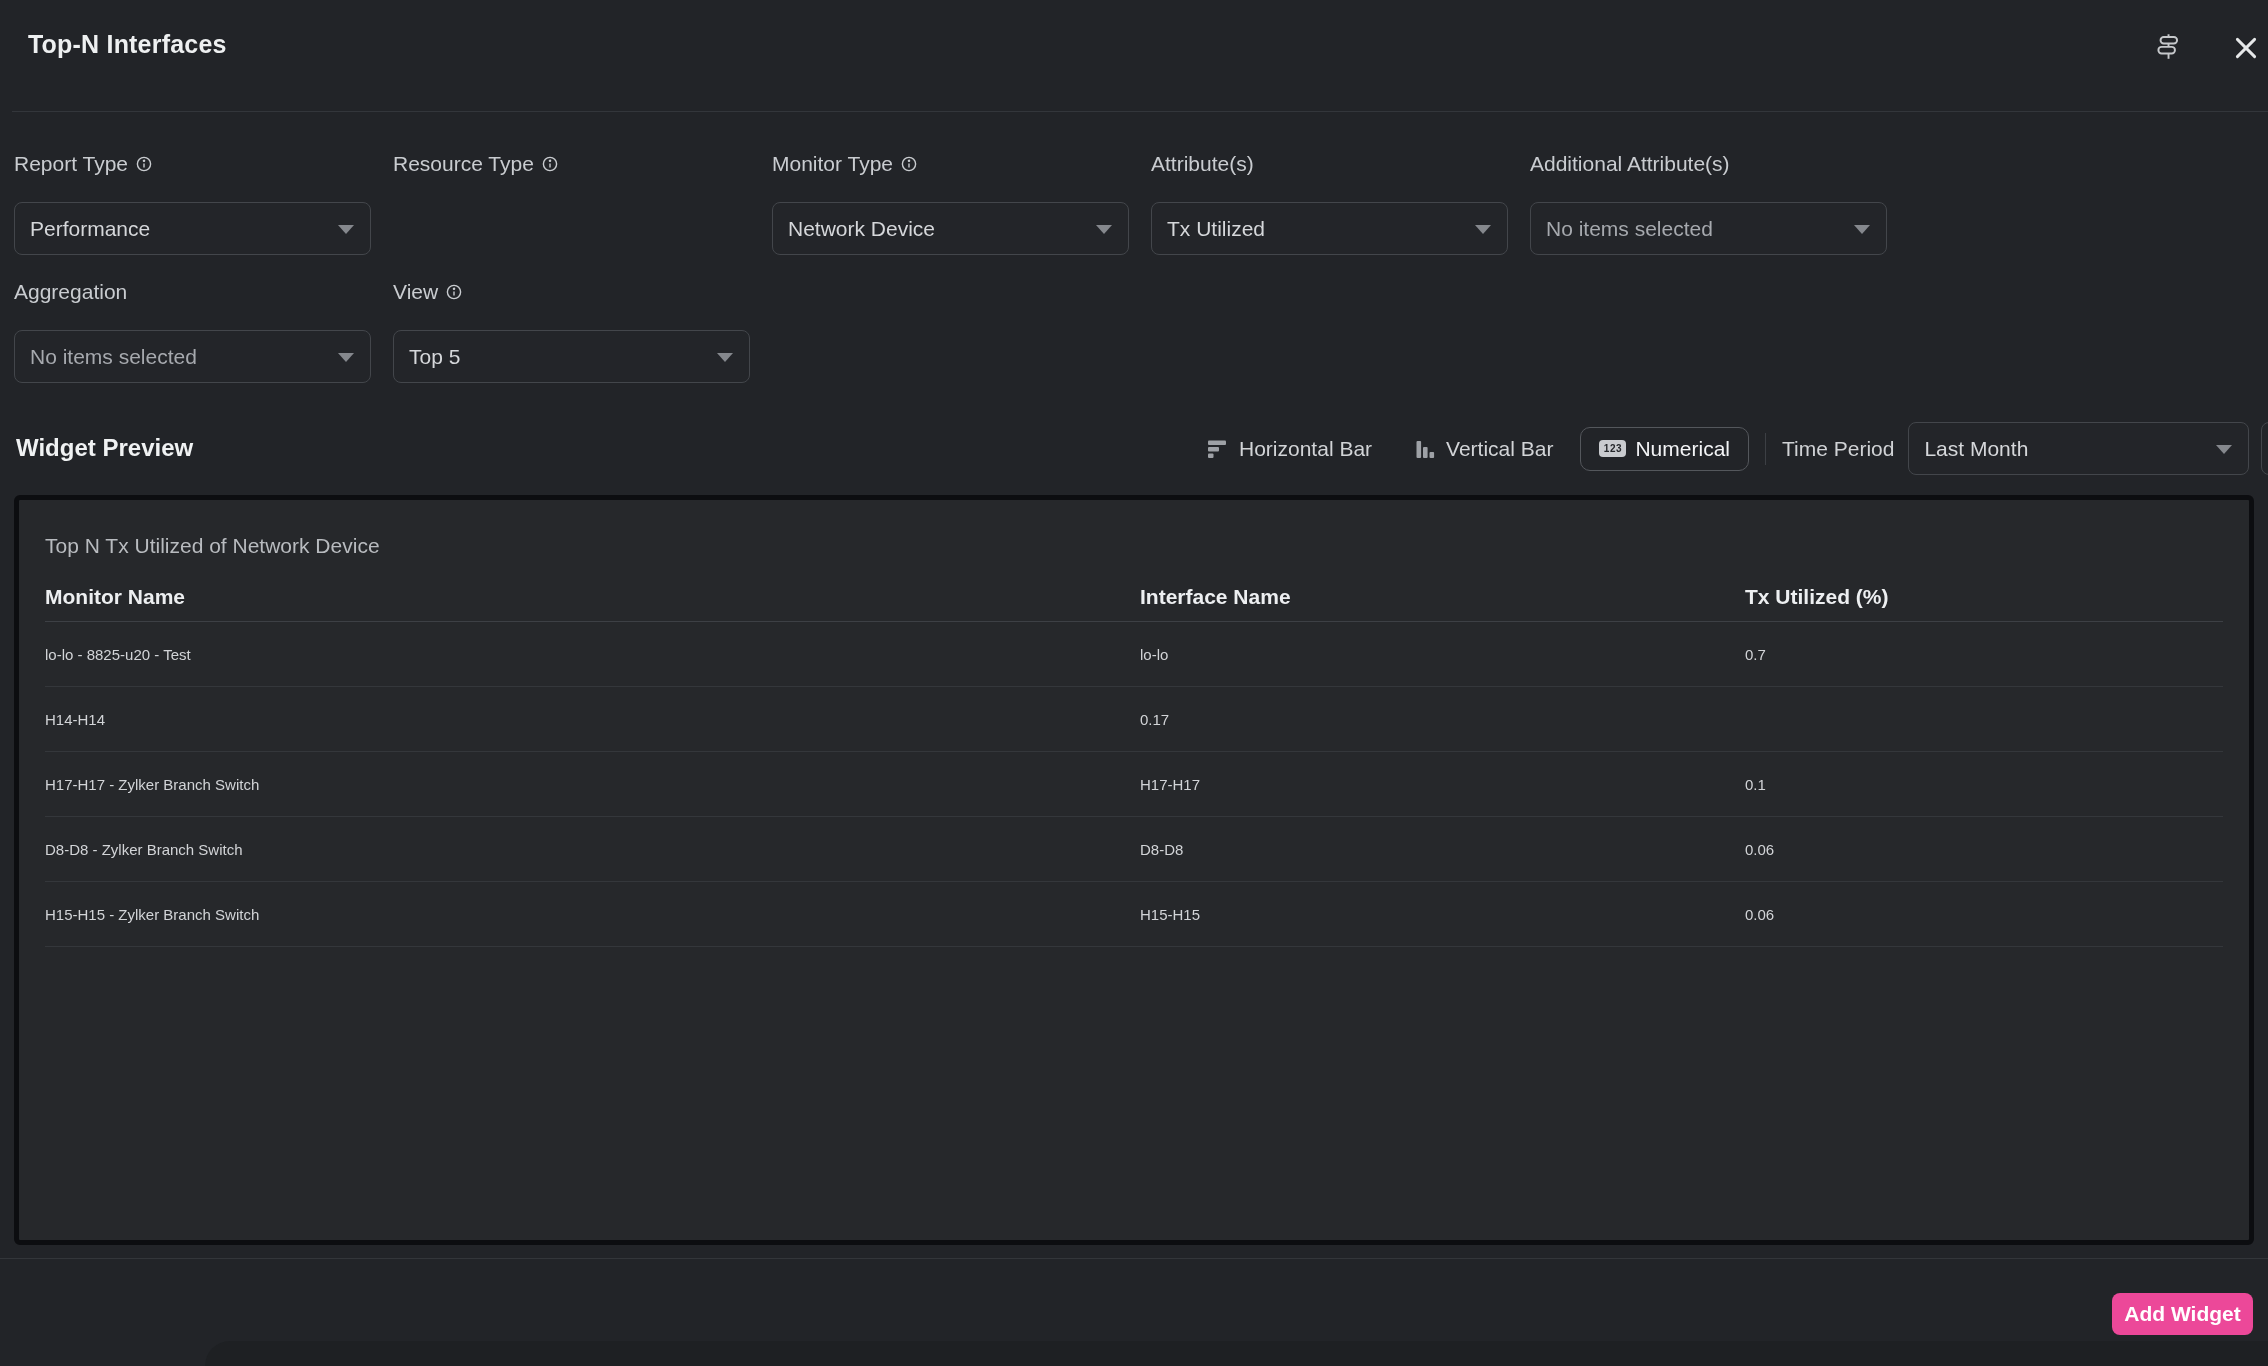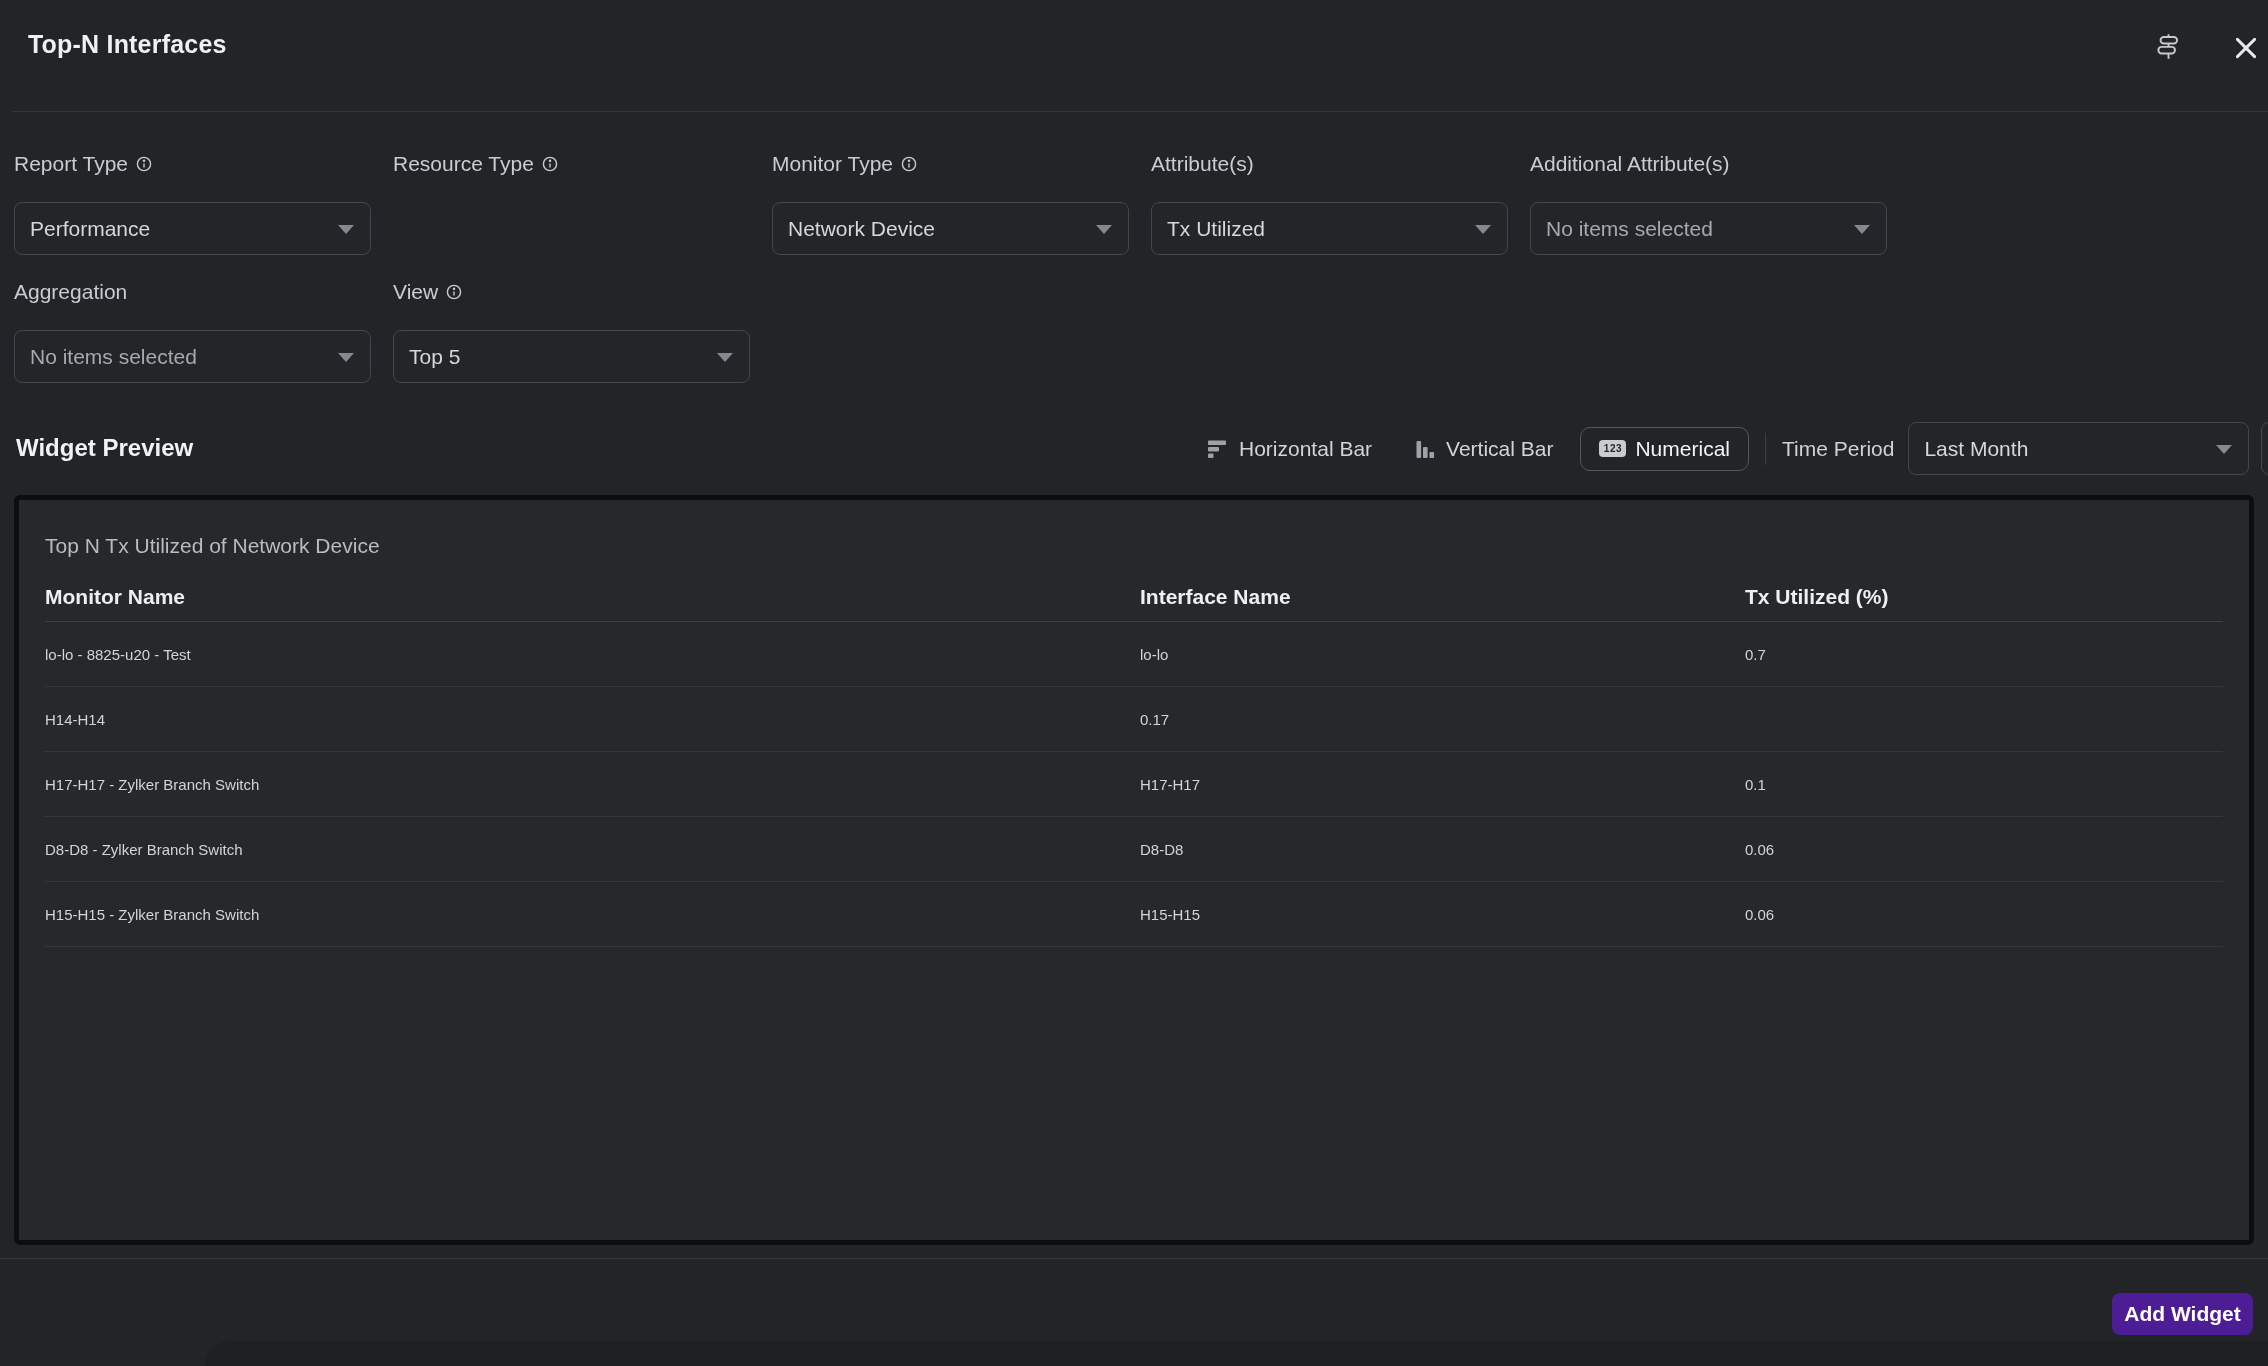--- a/index.html
+++ b/index.html
@@ -60,21 +60,21 @@
   .panel-title { margin-top:18px; font-size:21px; color:#b8bbbf; }
   .tbl { margin-top:14px; }
   .tbl-row { display:grid; grid-template-columns:1095px 605px 1fr; align-items:center; }
   .tbl-head { height:50px; border-bottom:1px solid #3d4045; font-size:21px; font-weight:700; color:#edeff1; }
   .tbl-data { height:65px; border-bottom:1px solid #34373b; font-size:15px; color:#d2d4d7; }
 
   
   .footer-divider { position:absolute; left:0; top:1258px; width:100%; height:1px; background:#33363a; }
   .add-widget {
     position:absolute; left:2112px; top:1293px; width:141px; height:42px;
-    background:#4c1d95; border:none; border-radius:8px; color:#ffffff;
+    background:#ec4899; border:none; border-radius:8px; color:#ffffff;
     font-family:"Liberation Sans", sans-serif; font-size:21px; font-weight:600;
     display:flex; align-items:center; justify-content:center; cursor:pointer;
   }
   .bottom-shape { position:absolute; left:205px; top:1341px; right:0; height:25px;
     background:#1e2023; border-top-left-radius:60px; }
 
   svg { display:block; }
 </style>
 </head>
 <body>

